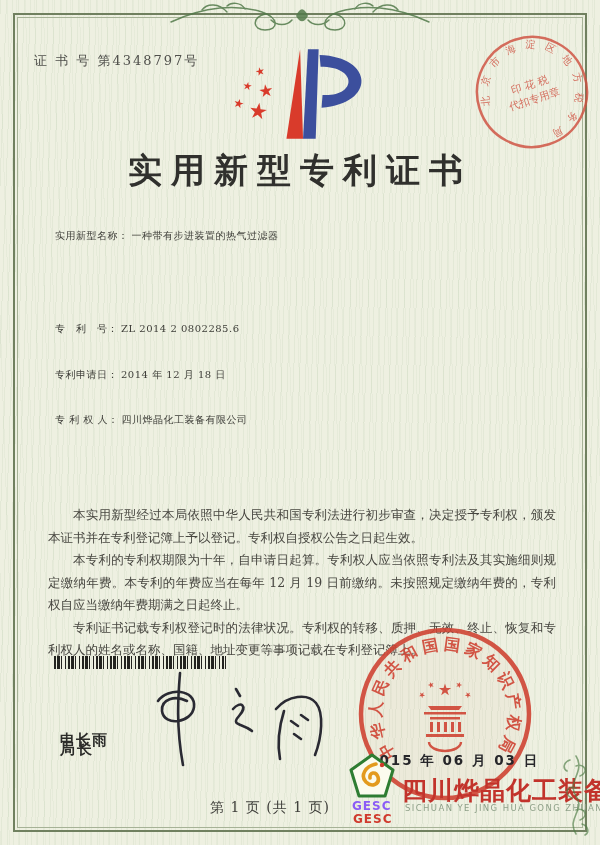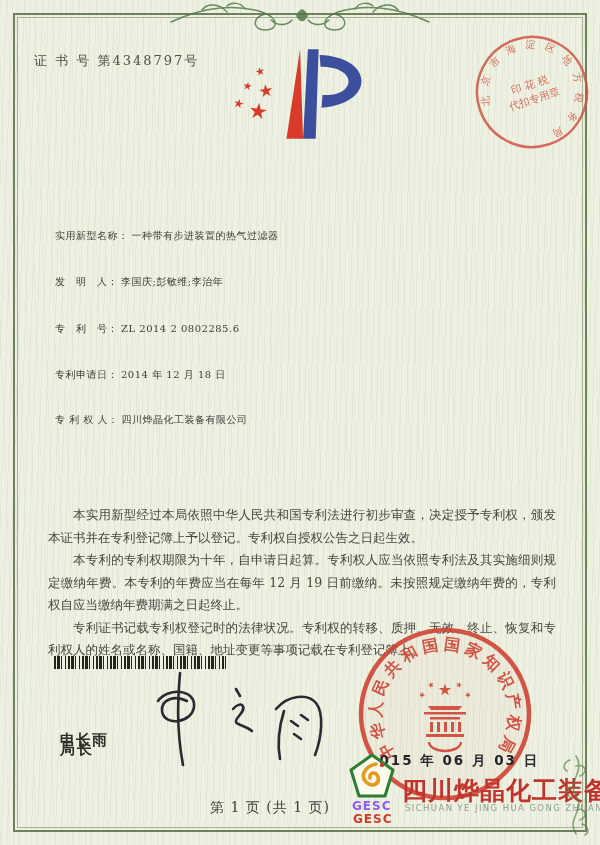--- a/index.html
+++ b/index.html
@@ -99,26 +99,24 @@
           <path id="taxarc" d="M18,66 a44,44 0 1,1 88,0 a44,44 0 1,1 -88,0"></path>
         </defs>
       <text font-size="10" fill="#cf5040" letter-spacing="9" font-family="'DejaVu Sans',sans-serif">
         <textPath href="#taxarc">北京市海淀区地方税务局</textPath>
       </text>
       <text x="62" y="62" text-anchor="middle" font-size="10.5" fill="#cf5040" font-family="'DejaVu Sans',sans-serif">印 花 税</text>
       <text x="62" y="77" text-anchor="middle" font-size="10.5" fill="#cf5040" font-family="'DejaVu Sans',sans-serif">代扣专用章</text>
     </g>
   </svg>
 
+  <div class="abs title">实用新型专利证书</div>
 
   <div class="abs field f0">
     <span class="flabel">实用新型名称：</span><span class="fvalue">一种带有步进装置的热气过滤器</span>
-  </div>
-  <div class="abs field f1">
-    <span class="flabel">发　明　人：</span><span class="fvalue">李国庆;彭敏维;李治年</span>
   </div>
   <div class="abs field f2">
     <span class="flabel">专　利　号：</span><span class="fvalue">ZL 2014 2 0802285.6</span>
   </div>
   <div class="abs field f3">
     <span class="flabel">专利申请日：</span><span class="fvalue">2014 年 12 月 18 日</span>
   </div>
   <div class="abs field f4">
     <span class="flabel">专 利 权 人：</span><span class="fvalue">四川烨晶化工装备有限公司</span>
   </div>

